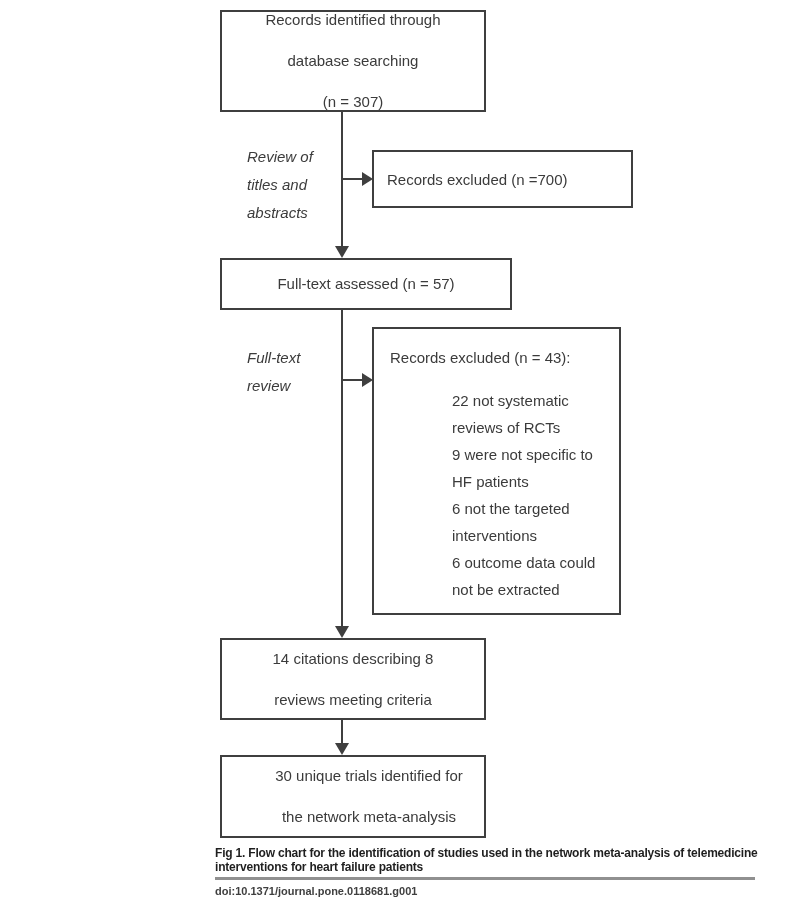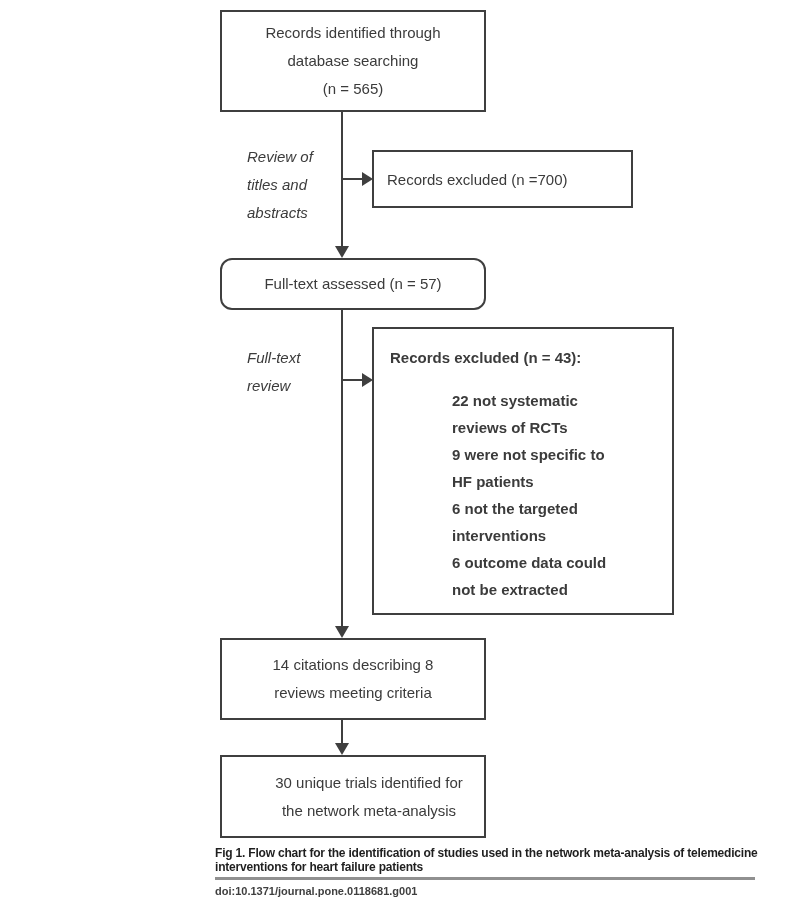--- a/index.html
+++ b/index.html
@@ -7,21 +7,21 @@
   .page {
     position:relative; width:793px; height:901px; background:#ffffff;
     font-family:"Liberation Sans", sans-serif; color:#3b3b3b; overflow:hidden;
   }
   .fbox {
     position:absolute; border:2px solid #3f3f3f; background:#ffffff;
     font-size:15px; color:#3b3b3b;
   }
   .fbox.center {
     display:flex; flex-direction:column; justify-content:center;
-    text-align:center; line-height:28px;
+    text-align:center; line-height:28px;gap:13px;
   }
   .vline { position:absolute; width:2px; background:#3f3f3f; }
   .hline { position:absolute; height:2px; background:#3f3f3f; }
   .arrow-down {
     position:absolute; width:0; height:0;
     border-left:7px solid transparent; border-right:7px solid transparent;
     border-top:12px solid #3f3f3f;
   }
   .arrow-right {
     position:absolute; width:0; height:0;
@@ -48,55 +48,55 @@
   }
 </style>
 </head>
 <body>
 
 <div class="page">
 
   <div class="fbox center" style="left:220px; top:10px; width:266px; height:102px;">
     <div>Records identified through</div>
     <div>database searching</div>
-    <div>(n = 565)</div>
+    <div>(n = 307)</div>
   </div>
 
   <div class="vline" style="left:341px; top:112px; height:134px;"></div>
   <div class="arrow-down" style="left:335px; top:246px;"></div>
 
   <div class="side-label" style="left:247px; top:143px;">
     <div>Review of</div>
     <div>titles and</div>
     <div>abstracts</div>
   </div>
 
   <div class="hline" style="left:342px; top:178px; width:20px;"></div>
   <div class="arrow-right" style="left:362px; top:172px;"></div>
 
   <div class="fbox" style="left:372px; top:150px; width:261px; height:58px; display:flex; align-items:center; padding-left:13px;">
     <div>Records excluded (n =700)</div>
   </div>
 
-  <div class="fbox center" style="left:220px; top:258px; width:266px; height:52px;border-radius:12px;">
+  <div class="fbox center" style="left:220px; top:258px; width:292px; height:52px;">
     <div>Full-text assessed (n = 57)</div>
   </div>
 
   <div class="vline" style="left:341px; top:310px; height:316px;"></div>
   <div class="arrow-down" style="left:335px; top:626px;"></div>
 
   <div class="side-label" style="left:247px; top:344px;">
     <div>Full-text</div>
     <div>review</div>
   </div>
 
   <div class="hline" style="left:342px; top:379px; width:20px;"></div>
   <div class="arrow-right" style="left:362px; top:373px;"></div>
 
-  <div class="fbox" style="left:372px; top:327px; width:302px; height:288px; padding:15px 8px 0 16px;font-weight:bold;">
+  <div class="fbox" style="left:372px; top:327px; width:249px; height:288px; padding:15px 8px 0 16px;">
     <div class="excl-title">Records excluded (n = 43):</div>
     <div class="excl-items">
       <div>22 not systematic</div>
       <div>reviews of RCTs</div>
       <div>9 were not specific to</div>
       <div>HF patients</div>
       <div>6 not the targeted</div>
       <div>interventions</div>
       <div>6 outcome data could</div>
       <div>not be extracted</div>

